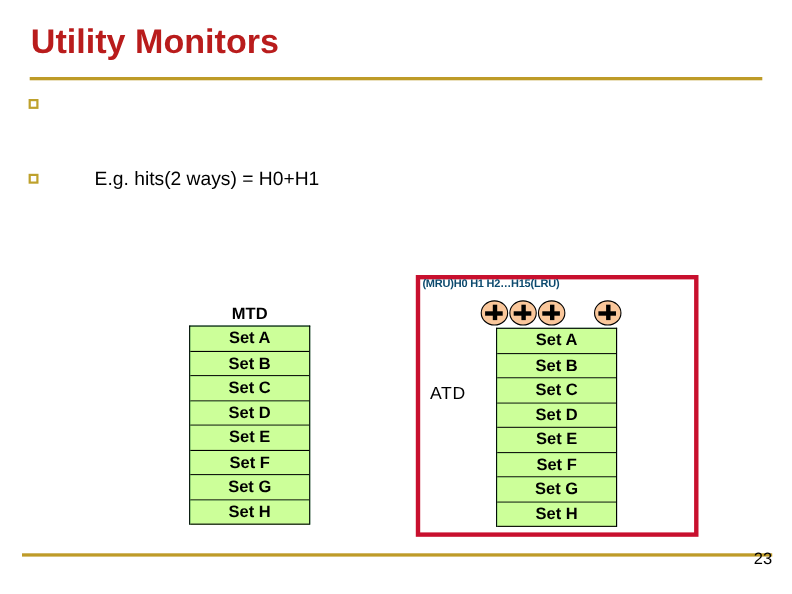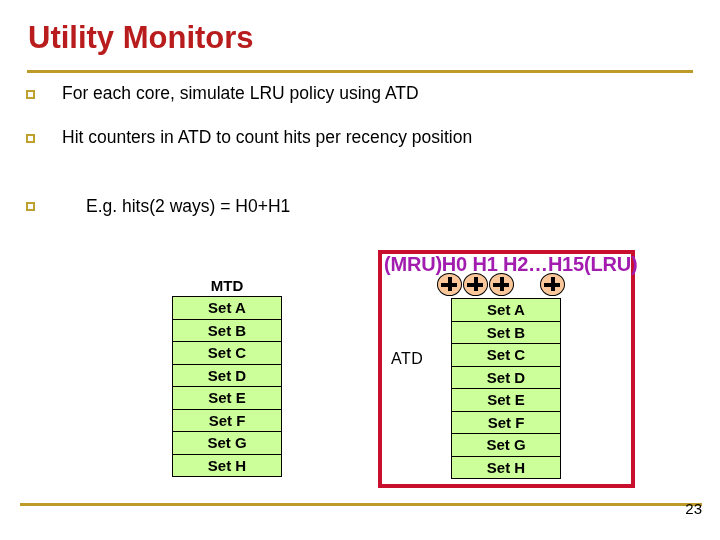--- a/index.html
+++ b/index.html
@@ -119,23 +119,23 @@
     width: 257px;
     height: 238px;
     border: 4px solid #C8102E;
     box-sizing: border-box;
     background: transparent;
   }
   #mru-lru-label {
     position: absolute;
     left: 384px;
     top: 253px;
-    font-size: 20px;
-    font-weight: bold;
-    color: #a21caf;
+    font-size: 10px;
+    font-weight: bold;
+    color: #0c4a6e;
     white-space: nowrap;
     letter-spacing: -0.2px;
   }
   #atd-label {
     position: absolute;
     left: 391px;
     top: 350px;
     font-size: 16px;
     font-weight: normal;
     color: #000000;
@@ -181,27 +181,22 @@
 </head>
 <body>
 
 <div id="slide-title">Utility Monitors</div>
 <div id="title-rule"></div>
 
 <div id="bullet-list">
 
   <div class="bullet-row">
     <span class="bullet-marker"></span>
-    <span class="bullet-text">For each core, simulate LRU policy using ATD</span>
-  </div>
-
-  <div class="bullet-row">
-    <span class="bullet-marker"></span>
-    <span class="bullet-text">Hit counters in ATD to count hits per recency position</span>
-  </div>
+  </div>
+
 
   <div class="bullet-row">
     <span class="bullet-marker"></span>
     <span class="bullet-sub">E.g. hits(2 ways) = H0+H1</span>
   </div>
 
 </div>
 
 <div id="diagram">
 

